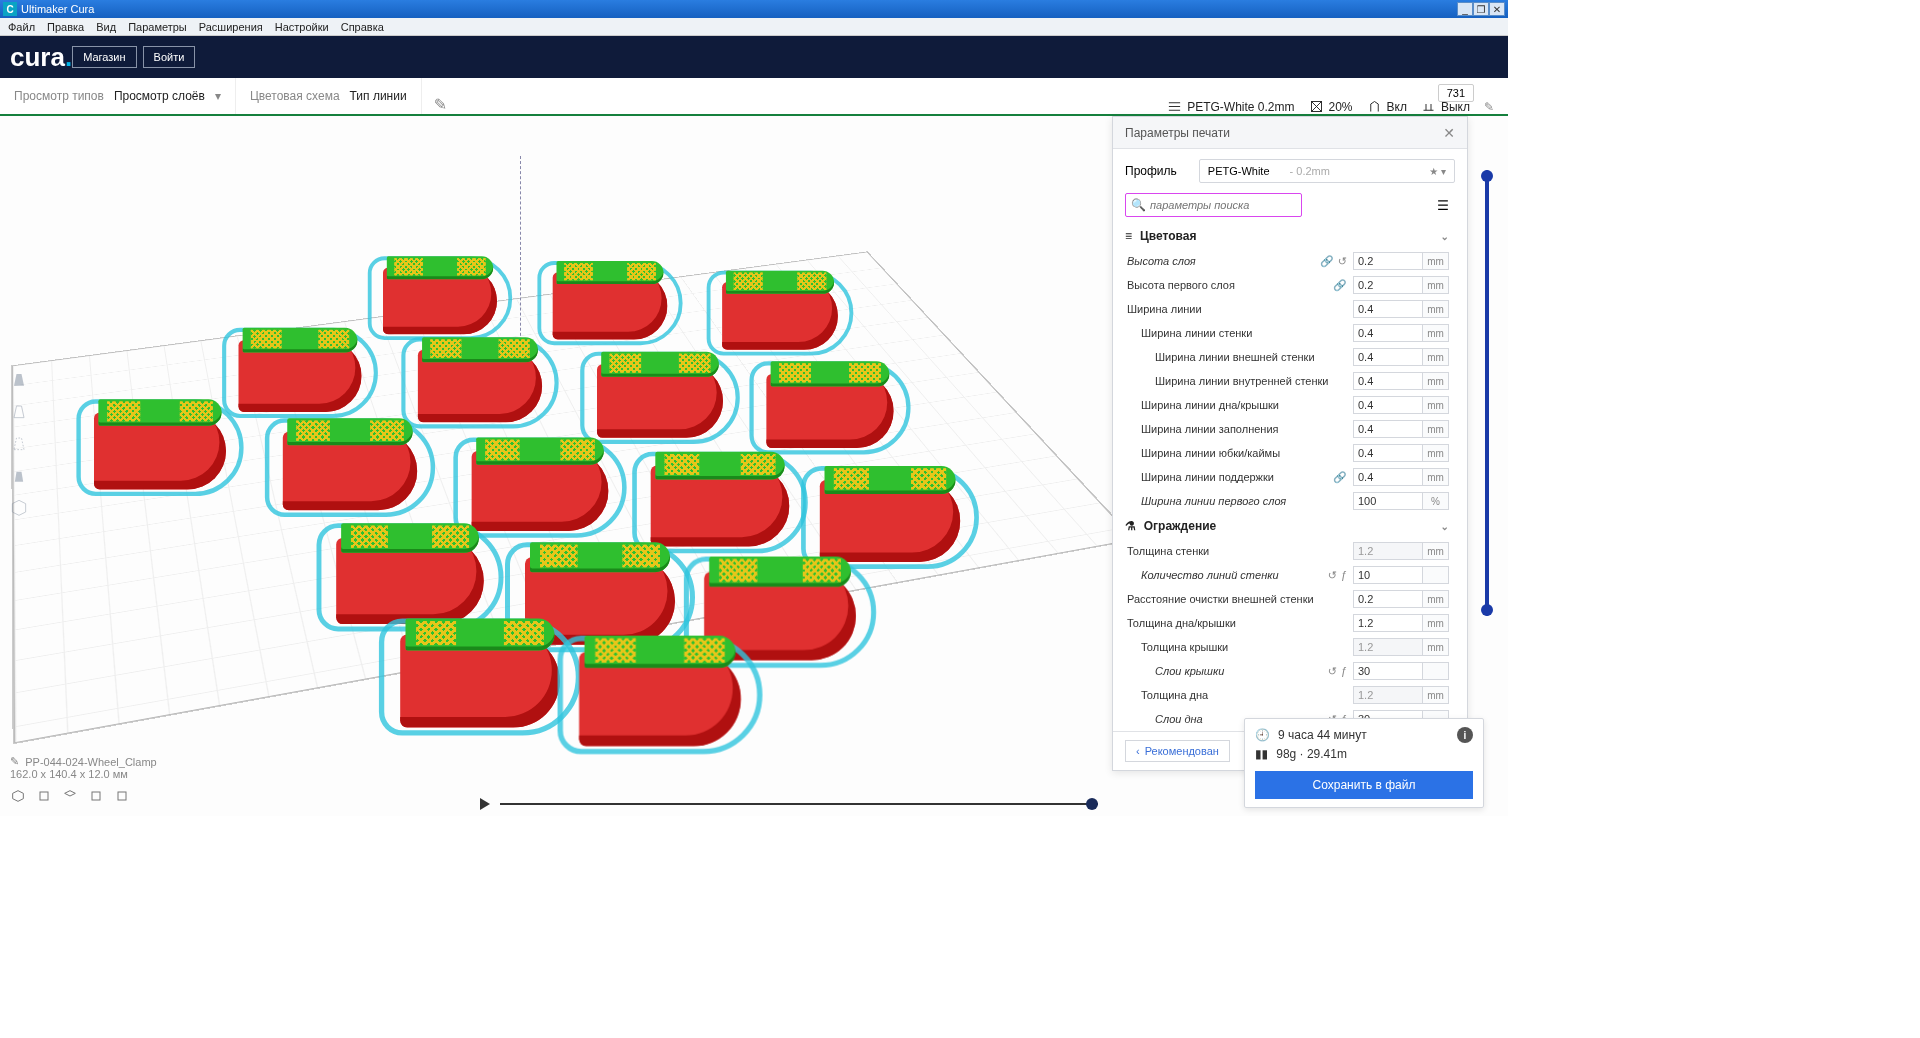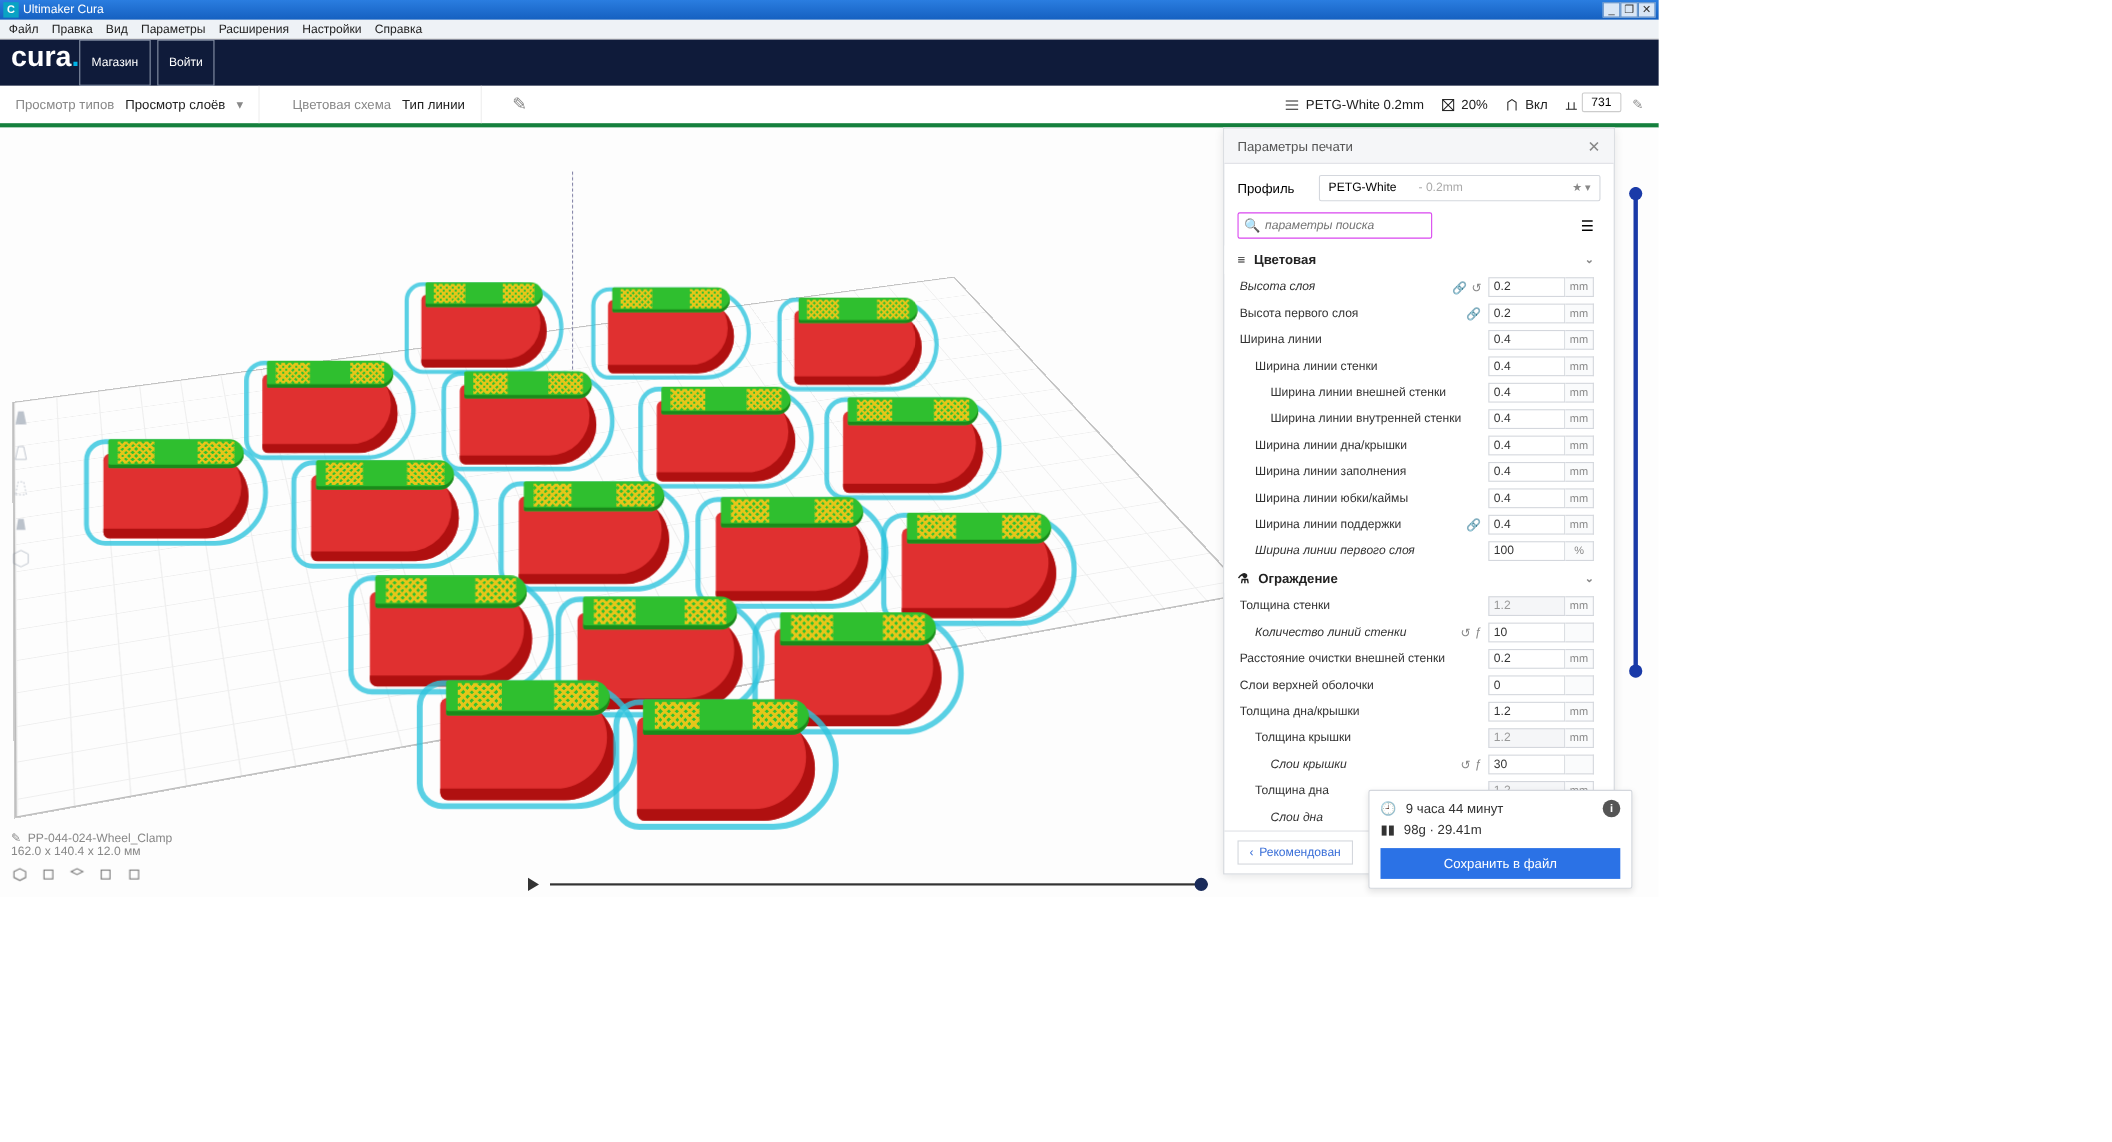--- a/index.html
+++ b/index.html
@@ -9,31 +9,31 @@
 .titlebar { height: 18px; background: linear-gradient(#2a7de0,#1560c0); display: flex; align-items: center; color: #fff; font-size: 11px; padding: 0 3px; }
 .titlebar .icon { width: 14px; height: 14px; background: #0aa3c4; display: inline-flex; align-items: center; justify-content: center; font-weight: bold; font-size: 10px; margin-right: 4px; }
 .titlebar .win-btns { margin-left: auto; display: flex; gap: 0; }
 .titlebar .win-btns span { width: 16px; height: 14px; border: 1px solid #5a8dc8; background: #d9e6f5; color: #333; display: inline-flex; align-items: center; justify-content: center; font-size: 10px; }
 
 
 .menubar { height: 18px; background: #eef2f6; display: flex; align-items: center; font-size: 11px; color: #222; padding: 0 2px; border-bottom: 1px solid #ccc; gap: 0; }
 .menubar span { padding: 0 6px; cursor: default; }
 
 
-.header { height: 42px; background: #0f1b3a; display: flex; padding: 0 10px; }
+.header { height: 42px; background: #0f1b3a; display: flex; align-items: center; padding: 0 10px; }
 .logo { color: #fff; font-size: 26px; font-weight: 600; letter-spacing: 0; }
 .logo .dot { color: #00b4e6; }
 .tabs { display: flex; gap: 0; margin: 0 auto; }
 .tabs .tab { color: #fff; font-size: 11px; padding: 8px 20px; border: 1px solid transparent; }
 .tabs .tab.active { background: #fff; color: #0f1b3a; border-radius: 2px; }
 .header-right { display: flex; gap: 6px; }
 .header-right button { background: transparent; color: #fff; border: 1px solid #8893a8; padding: 4px 10px; font-size: 11px; cursor: pointer; }
 
 
-.subtoolbar { height: 38px; background: #fff; border-bottom: 4px solid #15803d; display: flex; align-items: center; gap: 16px; }
+.subtoolbar { height: 38px; background: #fff; border-bottom: 2px solid #15803d; display: flex; align-items: flex-end; }
 .subtoolbar .block { height: 100%; display: flex; align-items: center; padding: 0 14px; border-right: 1px solid #eee; font-size: 12px; color: #555; gap: 10px; }
 .subtoolbar .label { color: #888; }
 .subtoolbar .value { color: #222; font-weight: 500; }
 .subtoolbar .pencil { margin-left: auto; color: #888; padding: 0 12px; }
 .subtoolbar .spacer { flex: 1; }
 .subtoolbar .right { display: flex; align-items: center; gap: 14px; font-size: 12px; color: #222; padding: 0 14px; }
 .subtoolbar .right .chip { display: flex; align-items: center; gap: 5px; }
 .subtoolbar .right svg { width: 15px; height: 15px; stroke: #222; fill: none; stroke-width: 1.5; }
 
 
@@ -489,25 +489,20 @@
           </span>
           <span class="field">10</span>
           <span class="unit"></span>
         </div>
         <div class="setting-row">
           <span class="lbl">Расстояние очистки внешней стенки</span>
           <span class="field">0.2</span>
           <span class="unit">mm</span>
         </div>
         <div class="setting-row">
-          <span class="lbl">Слои верхней оболочки</span>
-          <span class="field">0</span>
-          <span class="unit"></span>
-        </div>
-        <div class="setting-row">
           <span class="lbl">Толщина дна/крышки</span>
           <span class="field">1.2</span>
           <span class="unit">mm</span>
         </div>
         <div class="setting-row indent1">
           <span class="lbl">Толщина крышки</span>
           <span class="field disabled">1.2</span>
           <span class="unit">mm</span>
         </div>
         <div class="setting-row indent2 italic">

